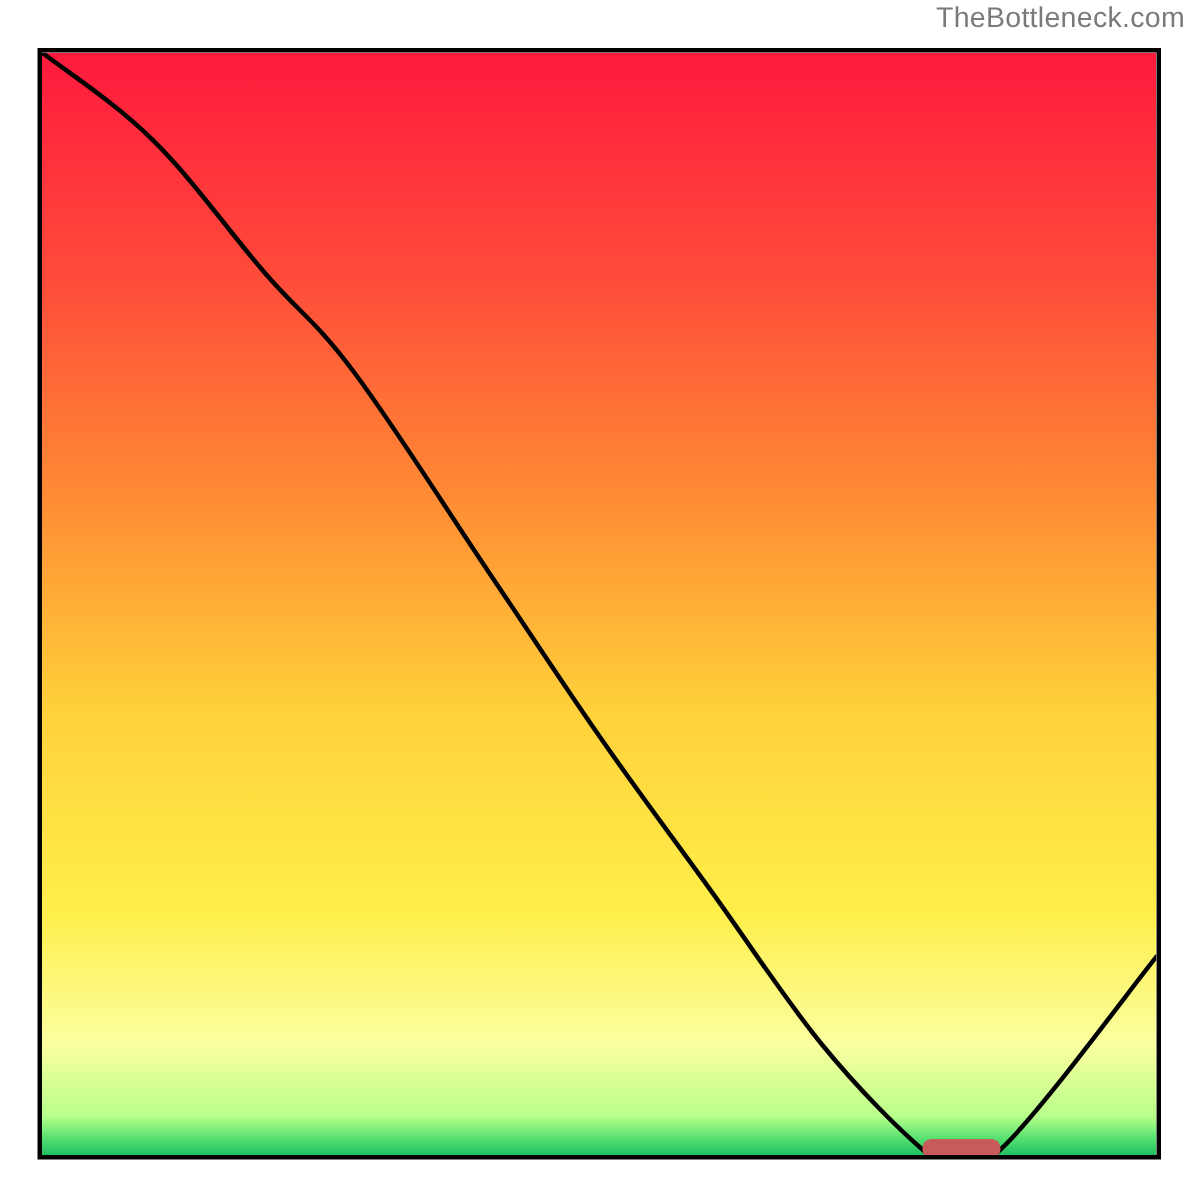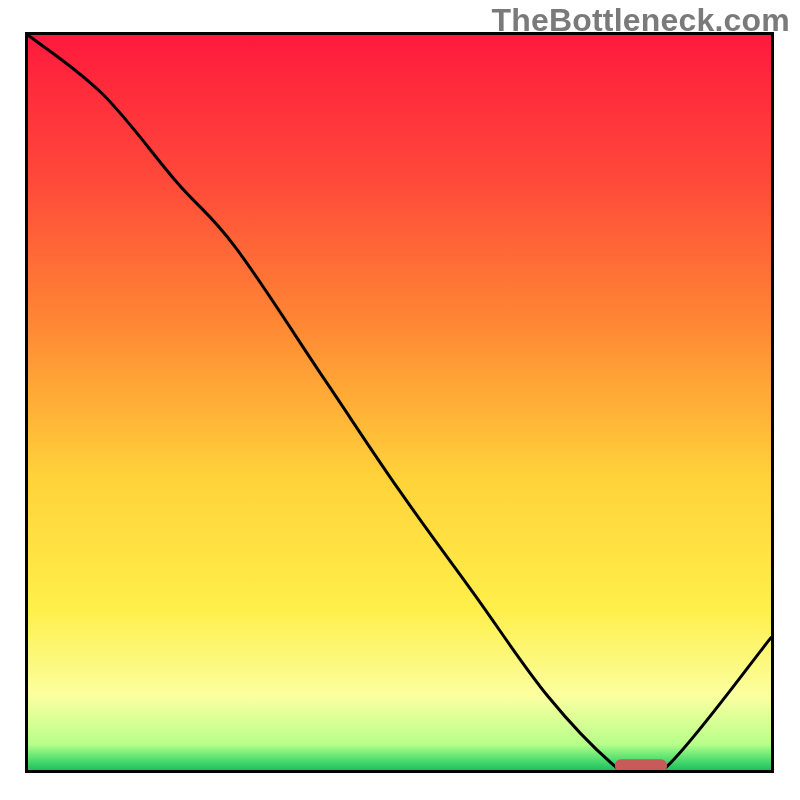--- a/index.html
+++ b/index.html
@@ -12,22 +12,22 @@
   }
   .wrap {
     position: relative;
     width: 800px;
     height: 800px;
   }
   .watermark {
     position: absolute;
     top: 2px;
     right: 10px;
-    font-size: 32px;
-    font-weight: bold;
+    font-size: 19px;
+    font-weight: normal;
     color: #7a7a7a;
     letter-spacing: 0.2px;
   }
   .plot-frame {
     position: absolute;
     left: 25px;
     top: 32px;
     width: 749px;
     height: 741px;
     border: 3px solid #000;

